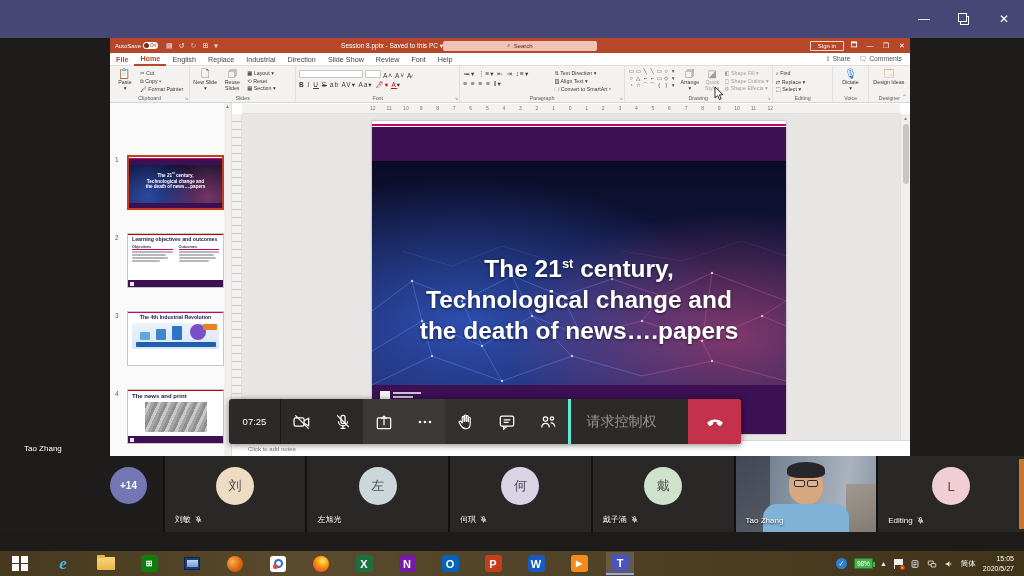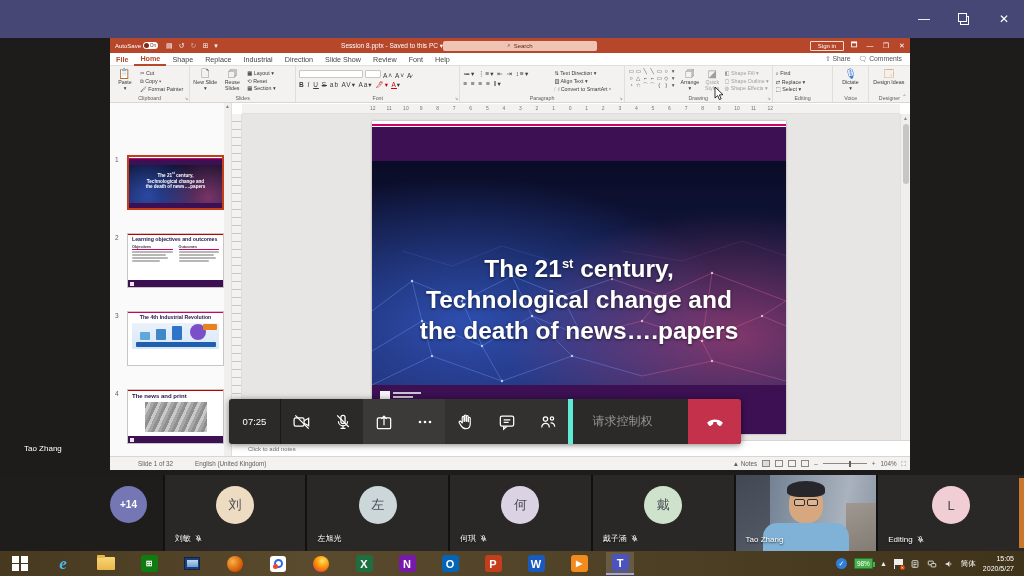--- a/index.html
+++ b/index.html
@@ -114,28 +114,28 @@
   .zoomslider { width:44px; height:1px; background:#8a8886; position:relative; display:inline-block; }
   .zoomslider i { position:absolute; left:60%; top:-2.5px; width:2px; height:6px; background:#605e5c; }
 
   
   .callbar { position:absolute; left:229px; top:399px; width:512px; height:45px; display:flex; background:#2b2a29; border-radius:3px; overflow:hidden; box-shadow:0 1px 6px rgba(0,0,0,.5); z-index:30; }
   .cb-timer { width:52px; display:flex; align-items:center; justify-content:center; color:#fff; font-size:9.5px; border-right:1px solid #1a1918; }
   .cb-ic { width:41px; display:flex; align-items:center; justify-content:center; }
   .cb-ic svg { width:20px; height:20px; }
   .cb-light { background:#3b3a39; }
   .cb-mid { background:#323130; }
-  .cb-request { width:104px; display:flex; align-items:center; justify-content:center; color:#979593; font-size:12px; border-left:5px solid #5eead4; }
+  .cb-request { width:104px; display:flex; align-items:center; justify-content:center; color:#979593; font-size:14px; border-left:3px solid #5eead4; }
   .cb-hangup { width:53px; margin-left:auto; background:#c4314b; display:flex; align-items:center; justify-content:center; }
   .cb-hangup svg { width:22px; height:22px; }
 
   .presenter-label { position:absolute; left:24px; top:444px; color:#fff; font-size:8px; z-index:5; }
 
   
-  .strip { position:absolute; left:0; top:475px; width:1024px; height:76px; background:#111; display:flex; }
+  .strip { position:absolute; left:0; top:456px; width:1024px; height:76px; background:#111; display:flex; }
   .ptile { position:relative; height:76px; background:#292827; margin-right:2px; }
   .ptile.first { background:#1e1d1c; }
   .avatar { position:absolute; top:11px; left:50%; transform:translateX(-50%); width:38px; height:38px; border-radius:50%;
             display:flex; align-items:center; justify-content:center; font-size:13px; color:#4a4a55; }
   .ov-badge { position:absolute; top:11px; left:110px; width:37px; height:37px; border-radius:50%; background:#7477b4; color:#fff;
               font-size:10px; font-weight:bold; display:flex; align-items:center; justify-content:center; }
   .pname { position:absolute; left:10px; bottom:7px; color:#fff; font-size:8px; display:flex; align-items:center; gap:3px; text-shadow:0 1px 2px rgba(0,0,0,.8); }
   .pname svg { width:9px; height:9px; }
   .video-scene { position:absolute; inset:0; overflow:hidden; background:linear-gradient(100deg,#5f6c80 0%,#8a97a6 45%,#a9b2bd 75%,#8b97a5 100%); }
   .vs-dark { position:absolute; left:0; top:0; width:34px; height:76px; background:linear-gradient(#3a3f49,#4a4f58); opacity:.8; }
@@ -226,21 +226,21 @@
         <span>🗖</span>
         <span>—</span>
         <span>❐</span>
         <span>✕</span>
       </div>
     </div>
 
     <div class="ppt-tabs">
       <div class="tab file">File</div>
       <div class="tab active">Home</div>
-      <div class="tab">Shape</div>
+      <div class="tab">English</div>
       <div class="tab">Replace</div>
       <div class="tab">Industrial</div>
       <div class="tab">Direction</div>
       <div class="tab">Slide Show</div>
       <div class="tab">Review</div>
       <div class="tab">Font</div>
       <div class="tab">Help</div>
       <div class="tabs-right">
         <span>⇧ <span>Share</span></span>
         <span>🗨 <span>Comments</span></span>

